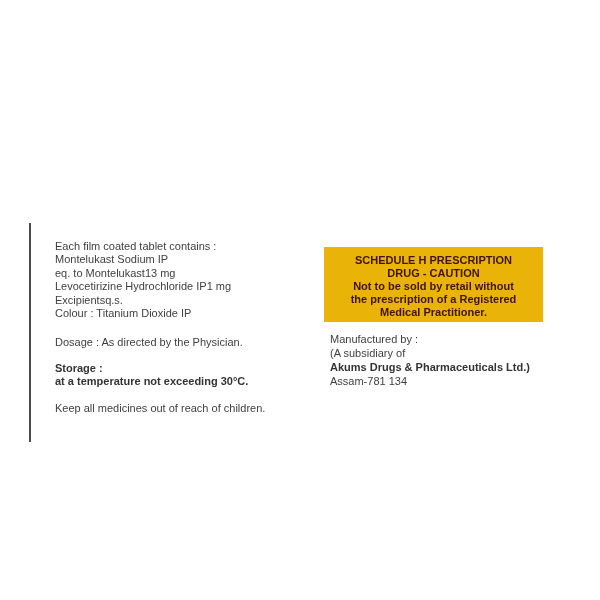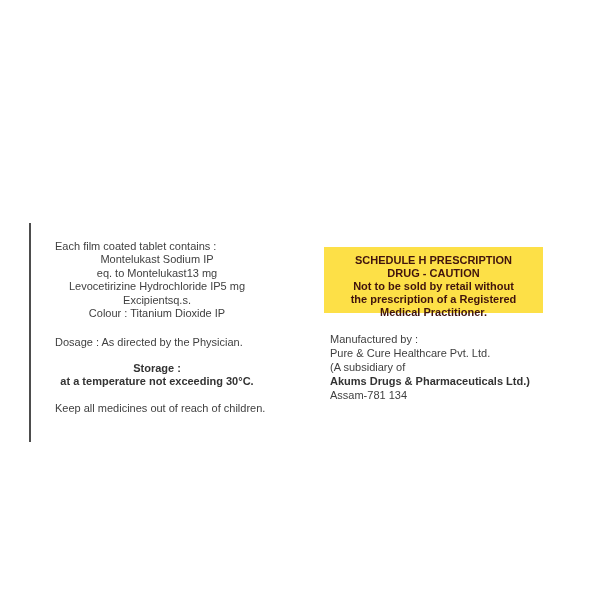--- a/index.html
+++ b/index.html
@@ -29,34 +29,34 @@
     position: absolute;
     left: 55px;
     top: 206px;
     width: 204px;
     font-size: 11px;
     line-height: 13.4px;
   }
   .line { white-space: nowrap; }
   .crow {
     display: flex;
-    justify-content: center;
+    justify-content: flex-start;
     white-space: nowrap;
   }
   .gap16 { height: 16px; }
   .gap12 { height: 12px; }
   .gap13 { height: 13px; }
-  .bold { font-weight: bold; color: #333333; text-align: center; }
+  .bold { font-weight: bold; color: #333333; }
   .warning-box {
     position: absolute;
     left: 324px;
     top: 213px;
     width: 219px;
-    height: 66px;
-    background: #fde047;
+    height: 75px;
+    background: #eab308;
     color: #40140d;
     font-size: 11px;
     font-weight: bold;
     line-height: 12.9px;
     text-align: center;
     box-sizing: border-box;
     padding-top: 7px;
   }
   .mfg {
     position: absolute;
@@ -78,21 +78,21 @@
     <div class="crow">
       <span>Montelukast Sodium IP</span>
       <span></span>
     </div>
     <div class="crow">
       <span>eq. to Montelukast</span>
       <span>13 mg</span>
     </div>
     <div class="crow">
       <span>Levocetirizine Hydrochloride IP</span>
-      <span>5 mg</span>
+      <span>1 mg</span>
     </div>
     <div class="crow">
       <span>Excipients</span>
       <span>q.s.</span>
     </div>
     <div class="crow">
       <span>Colour : Titanium Dioxide IP</span>
       <span></span>
     </div>
 
@@ -110,19 +110,18 @@
   <div class="warning-box">
     <div>SCHEDULE H PRESCRIPTION</div>
     <div>DRUG - CAUTION</div>
     <div>Not to be sold by retail without</div>
     <div>the prescription of a Registered</div>
     <div>Medical Practitioner.</div>
   </div>
 
   <div class="mfg">
     <div class="line">Manufactured by :</div>
-    <div class="line">Pure &amp; Cure Healthcare Pvt. Ltd.</div>
     <div class="line">(A subsidiary of</div>
     <div class="line bold">Akums Drugs &amp; Pharmaceuticals Ltd.)</div>
     <div class="line">Assam-781 134</div>
   </div>
 
 </div>
 
 </body></html>

